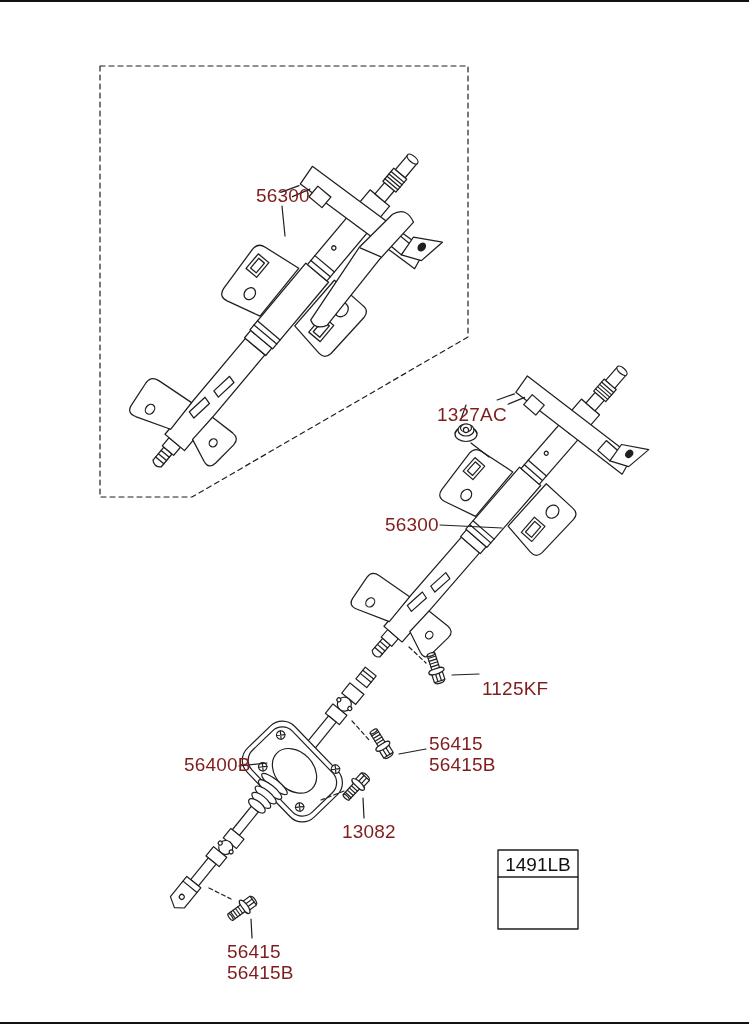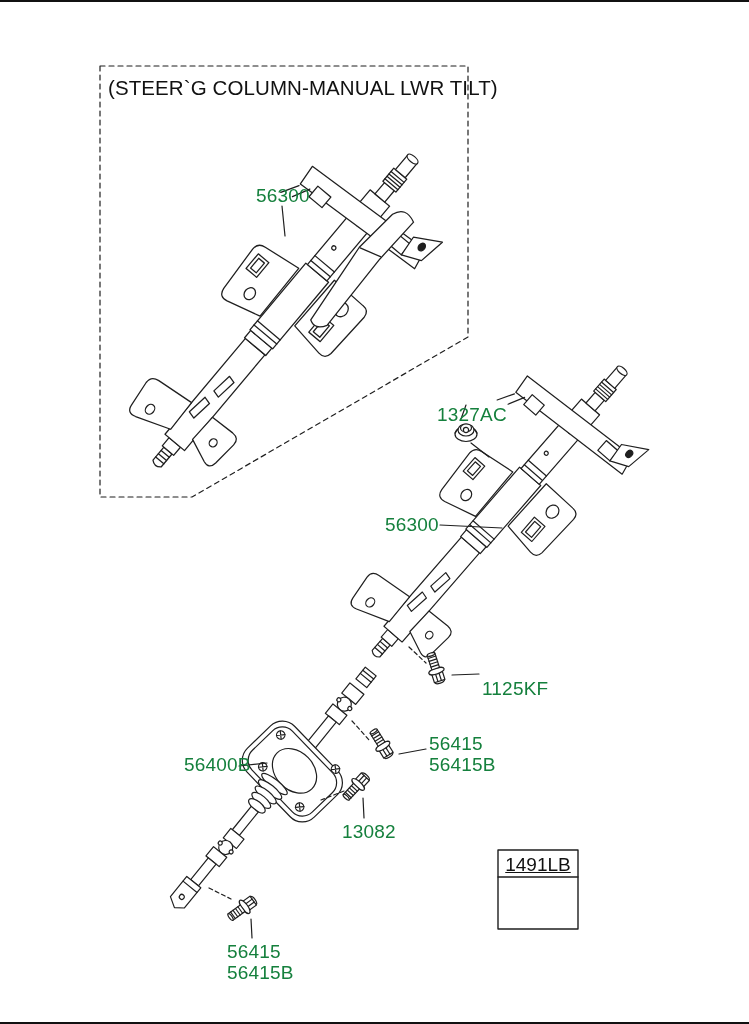--- a/index.html
+++ b/index.html
@@ -3,31 +3,31 @@
 <meta charset="utf-8">
 <style>
   html,body{margin:0;padding:0;background:#ffffff;}
   #page{
     position:relative;width:749px;height:1024px;background:#ffffff;
     font-family:"Liberation Sans", sans-serif;color:#1a1a1a;overflow:hidden;
   }
   #page .edge{position:absolute;left:0;width:749px;height:2px;background:#111;}
   #art{position:absolute;left:0;top:0;}
   .callout{
-    position:absolute;font-size:19px;line-height:21px;color:#15803d;
+    position:absolute;font-size:19px;line-height:21px;color:#7f1d1d;
     white-space:nowrap;letter-spacing:0.2px;
   }
   .callout span{display:block;}
   #diagram-title{
     position:absolute;left:108px;top:76px;font-size:20.5px;color:#111;
     white-space:nowrap;letter-spacing:0.1px;
   }
   #legend-label{
     position:absolute;left:498px;top:854px;width:80px;text-align:center;
-    font-size:19px;color:#111;text-decoration:underline;
+    font-size:19px;color:#111;
   }
 </style>
 </head>
 <body>
 
 <div id="page">
 
   <div class="edge" style="top:0;"></div>
   <div class="edge" style="top:1022px;"></div>
 
@@ -188,21 +188,20 @@
       <path d="M344,791 L321,800"></path>
       <path d="M209,888 L231,899"></path>
     </g>
 
     <g fill="#ffffff" stroke-width="1.4">
       <rect x="498" y="850" width="80" height="79"></rect>
       <line x1="498" y1="877" x2="578" y2="877"></line>
     </g>
   </svg>
 
-  <div id="diagram-title">(STEER`G COLUMN-MANUAL LWR TILT)</div>
 
   <div class="callout" style="left:256px;top:185px;">56300</div>
 
   <div class="callout" style="left:437px;top:382px;margin-top:22px;">1327AC</div>
 
   <div class="callout" style="left:385px;top:514px;">56300</div>
 
   <div class="callout" style="left:482px;top:678px;">1125KF</div>
 
   <div class="callout" style="left:429px;top:733px;">

